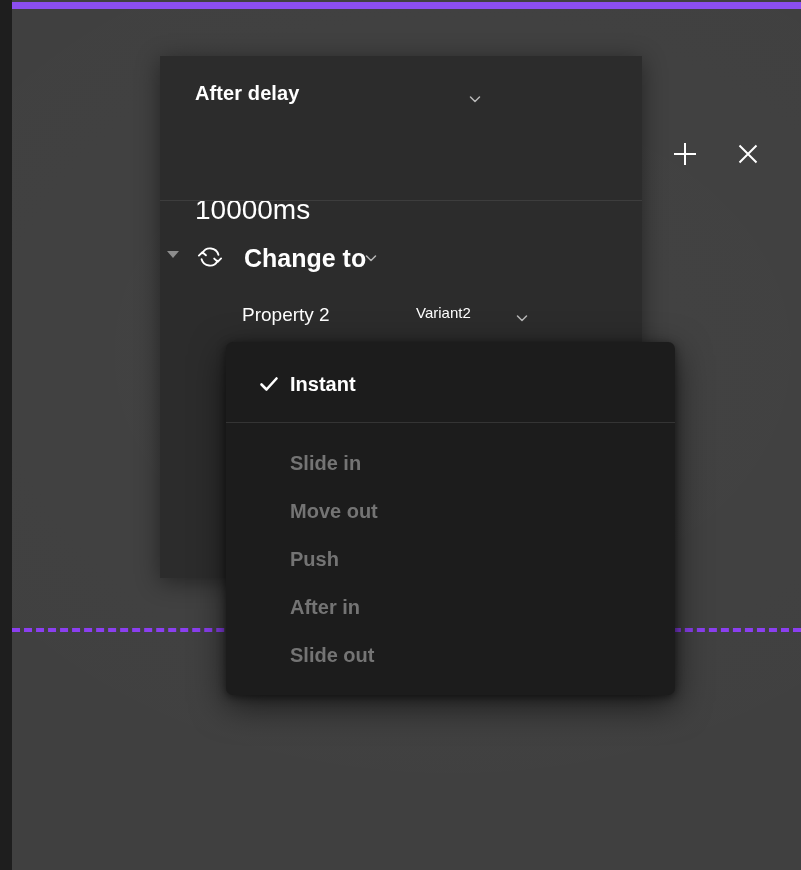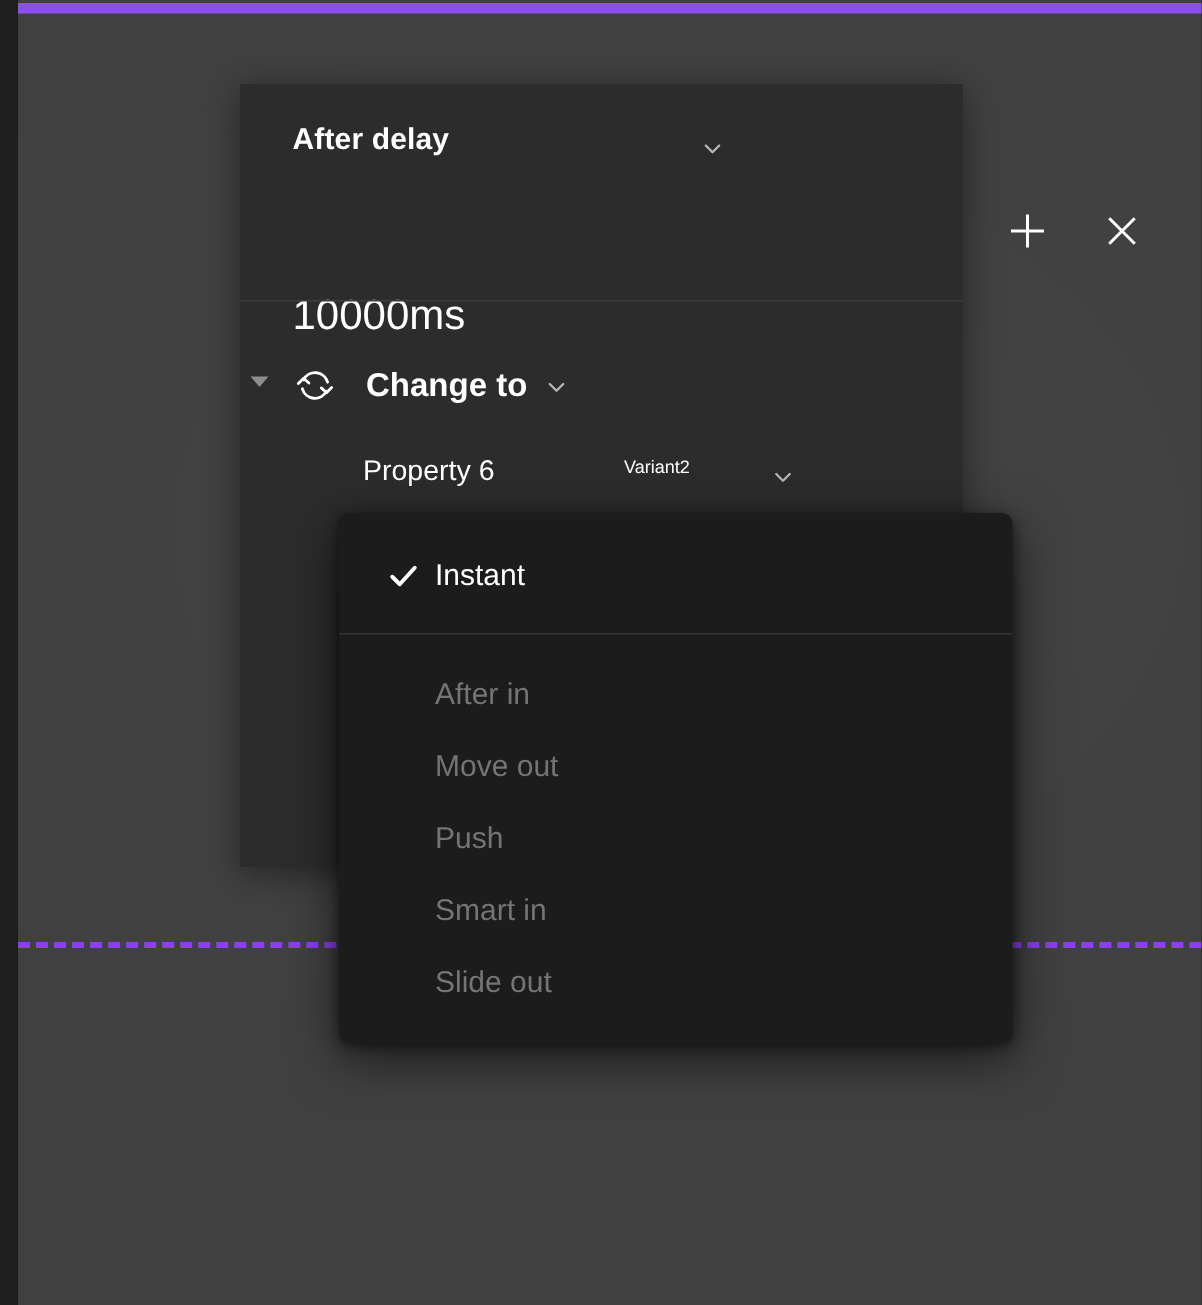--- a/index.html
+++ b/index.html
@@ -156,21 +156,21 @@
     top: 5px;
     width: 28px;
     height: 28px;
   }
   .sync-icon svg { display: block; }
 
   .action-label {
     position: absolute;
     left: 84px;
     top: 6px;
-    font-size: 22px;
+    font-size: 25px;
     font-weight: bold;
     color: #ffffff;
   }
 
   .action-chevron {
     position: absolute;
     left: 203px;
     top: 12px;
     width: 16px;
     height: 16px;
@@ -190,21 +190,21 @@
     left: 82px;
     top: 0;
     font-size: 19px;
     color: #ffffff;
   }
 
   .property-value {
     position: absolute;
     left: 256px;
     top: 0;
-    font-size: 12px;
+    font-size: 15px;
     color: #ffffff;
     cursor: pointer;
   }
 
   .property-chevron {
     position: absolute;
     left: 354px;
     top: 6px;
     width: 16px;
     height: 16px;
@@ -215,20 +215,21 @@
   .menu {
     position: absolute;
     left: 214px;
     top: 342px;
     width: 449px;
     background: #1c1c1c;
     border-radius: 7px;
     box-shadow: 0 10px 34px rgba(0,0,0,0.62), 0 2px 8px rgba(0,0,0,0.5);
     padding: 18px 0 16px 0;
     box-sizing: border-box;
+    font-weight: bold;
   }
 
   .menu-item {
     position: relative;
     height: 48px;
     display: flex;
     align-items: center;
     cursor: pointer;
   }
 
@@ -319,21 +320,21 @@
       <div class="action-label">Change to</div>
 
       <div class="action-chevron">
         <svg width="16" height="16" viewBox="0 0 16 16">
           <path d="M3.5 6 L8 10.5 L12.5 6" fill="none" stroke="#b8b8b8" stroke-width="1.5" stroke-linecap="round" stroke-linejoin="round"></path>
         </svg>
       </div>
     </div>
 
     <div class="property-row">
-      <div class="property-name">Property 6</div>
+      <div class="property-name">Property 2</div>
 
       <div class="property-value">Variant2</div>
 
       <div class="property-chevron">
         <svg width="16" height="16" viewBox="0 0 16 16">
           <path d="M3.5 6 L8 10.5 L12.5 6" fill="none" stroke="#b8b8b8" stroke-width="1.5" stroke-linecap="round" stroke-linejoin="round"></path>
         </svg>
       </div>
     </div>
 
@@ -351,35 +352,35 @@
         <span class="menu-label">Instant</span>
       </div>
 
 
     </div>
 
     <div class="menu-separator"></div>
 
     <div>
       <div class="menu-item is-disabled">
+        <span class="menu-label">Slide in</span>
+      </div>
+
+      <div class="menu-item is-disabled">
+        <span class="menu-label">Move out</span>
+      </div>
+
+      <div class="menu-item is-disabled">
+        <span class="menu-label">Push</span>
+      </div>
+
+      <div class="menu-item is-disabled">
         <span class="menu-label">After in</span>
       </div>
 
       <div class="menu-item is-disabled">
-        <span class="menu-label">Move out</span>
-      </div>
-
-      <div class="menu-item is-disabled">
-        <span class="menu-label">Push</span>
-      </div>
-
-      <div class="menu-item is-disabled">
-        <span class="menu-label">Smart in</span>
-      </div>
-
-      <div class="menu-item is-disabled">
         <span class="menu-label">Slide out</span>
       </div>
     </div>
 
   </div>
 
 </div>
 
 </body></html>

